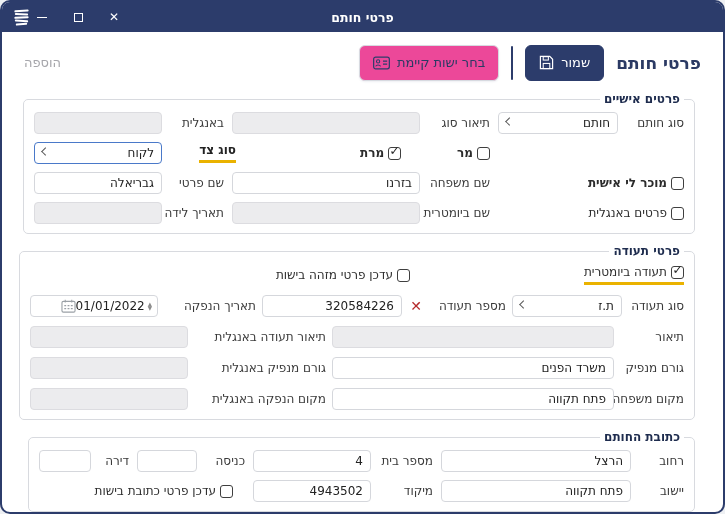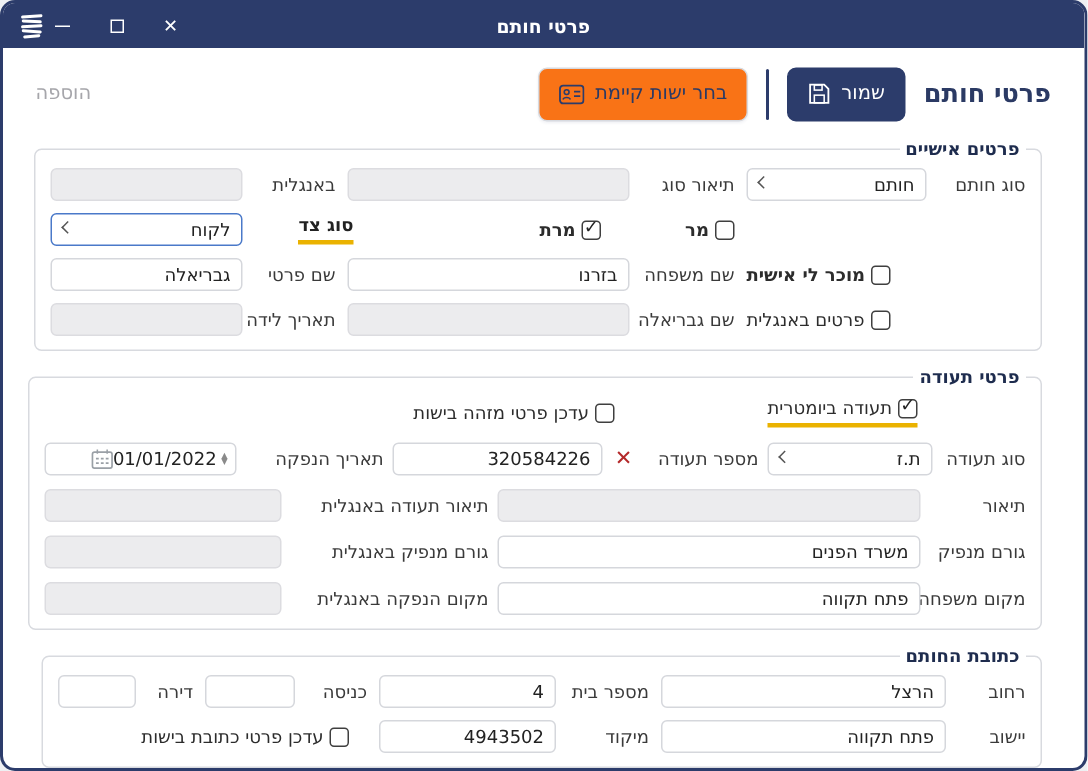--- a/index.html
+++ b/index.html
@@ -18,21 +18,21 @@
           color:#fff; font-size:12px; cursor:pointer; }
   .minbar { width:10px; border-bottom:1.6px solid #fff; display:inline-block; }
   .maxbox { width:9px; height:9px; border:1.4px solid #fff; display:inline-block; }
   
   .header { display:flex; align-items:center; gap:12px; padding:12px 22px 9px; height:58px; }
   .page-title { font-size:17px; font-weight:bold; color:#2b3a64; white-space:nowrap; }
   .btn { display:flex; align-items:center; gap:7px; border-radius:6px; font-size:13px;
          height:36px; padding:0 13px; cursor:pointer; white-space:nowrap;
          font-family:inherit; }
   .btn-save { background:#2c3c6b; color:#fff; border:1px solid #2c3c6b; }
-  .btn-choose { background:#f97316; color:#2b3a64; border:1px solid #d7dae0;
+  .btn-choose { background:#ec4899; color:#2b3a64; border:1px solid #d7dae0;
                 box-shadow:0 1px 2px rgba(40,55,100,.08); }
   .vdivider { width:2px; height:34px; background:#2c3c6b; border-radius:1px; }
   .add-link { margin-right:auto; color:#a6a6ab; font-size:13px; cursor:pointer; }
   
   fieldset { border:1px solid #d8dadf; border-radius:5px; margin:2px 28px 10px;
              padding:6px 10px 9px; }
   legend { font-size:12px; font-weight:bold; color:#1e2c4e; padding:0 4px; }
   .row { display:flex; align-items:center; gap:8px; height:22px; margin-bottom:8px; }
   .row:last-child { margin-bottom:0; }
   .row > * { flex-shrink:0; }
@@ -48,21 +48,21 @@
           border-left:1.5px solid #555; border-bottom:1.5px solid #555;
           transform:rotate(45deg) translateY(-2px); }
   .focus { border:1.5px solid #4a79c9; }
   .cb-pair { display:flex; align-items:center; gap:4px; height:20px; }
   .cb { width:13px; height:13px; border:1.5px solid #3f3f3f; border-radius:3px;
         background:#fff; position:relative; flex-shrink:0; }
   .cb.checked::after { content:"✓"; position:absolute; left:0.5px; top:-4px;
         font-size:12px; font-weight:bold; color:#222; }
   .cb-lbl { font-size:12px; color:#2c2c2c; white-space:nowrap; }
   .ul-gold { border-bottom:3px solid #eab200; padding-bottom:3px; }
-  .slot { display:flex; justify-content:flex-end; align-items:center; }
+  .slot { display:flex; align-items:center; }
   .pinleft { margin-right:auto; }
   .clear-x { color:#b4292a; font-weight:bold; font-size:14px; width:16px;
              text-align:center; cursor:pointer; line-height:1; }
   .datebox { justify-content:flex-end; padding:0 5px; }
   .dateval { display:flex; align-items:center; gap:3px; direction:ltr; }
   .spin { display:flex; flex-direction:column; line-height:4.5px; font-size:5.5px;
           color:#8a8a8a; cursor:pointer; }
 </style>
 </head>
 <body>
@@ -175,21 +175,21 @@
         </div>
     </div>
 
     <div class="row">
       <div class="slot" style="width:186px">
         <span class="cb-pair">
           <span class="cb"></span>
           <span class="cb-lbl">פרטים באנגלית</span>
         </span>
       </div>
-      <span class="lbl" style="width:62px">שם גבריאלה</span>
+      <span class="lbl" style="width:62px">שם ביומטרית</span>
       <div class="input disabled" style="width:188px">
           <span></span>
         </div>
       <span class="lbl" style="width:54px">תאריך לידה</span>
       <div class="input disabled pinleft" style="width:128px">
           <span></span>
         </div>
     </div>
   </fieldset>
 

